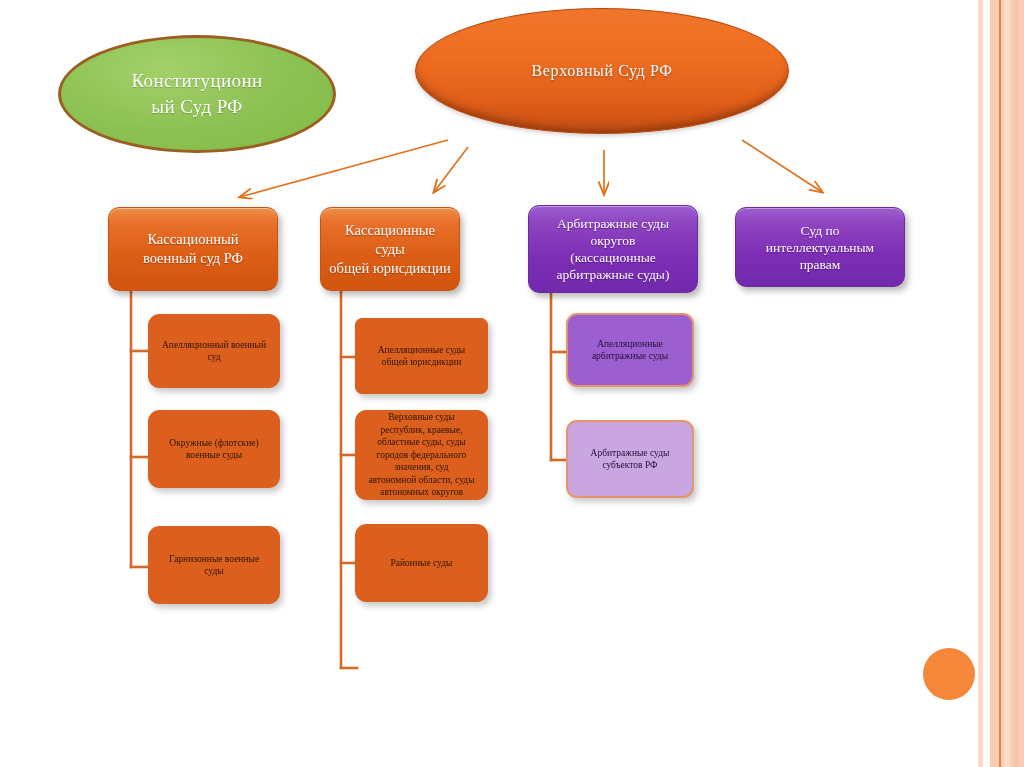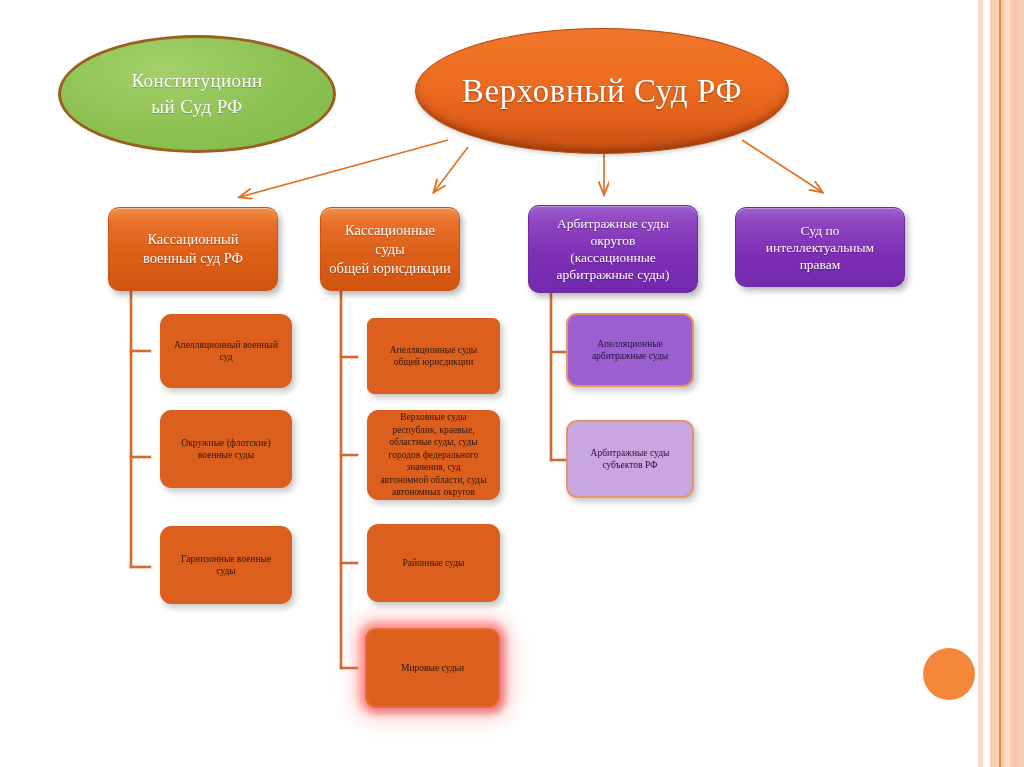--- a/index.html
+++ b/index.html
@@ -24,25 +24,25 @@
   .ellipse{position:absolute;display:flex;align-items:center;justify-content:center;
            text-align:center;border-radius:50%;color:#ffffff;}
   .ell-green{
     left:58px;top:35px;width:272px;height:112px;
     background:radial-gradient(ellipse at 38% 28%, #a3d06a 0%, #8cc152 55%, #7fba46 100%);
     border:3px solid #9c5f22;
     font-size:19px;line-height:26px;letter-spacing:.4px;
     text-shadow:0 1px 1px rgba(0,0,0,.25);
   }
   .ell-orange{
-    left:415px;top:28px;width:372px;height:124px;
+    left:415px;top:8px;width:372px;height:124px;
     background:linear-gradient(180deg,#f0762b 0%,#ef6f22 35%,#e2601a 72%,#c64f12 100%);
     border:1px solid #b14a10;
     box-shadow:inset 0 -6px 10px -4px rgba(80,25,0,.55), 0 2px 4px rgba(0,0,0,.18);
-    font-size:33px;line-height:30px;letter-spacing:.6px;
+    font-size:16px;line-height:30px;letter-spacing:.6px;
     text-shadow:0 1px 2px rgba(0,0,0,.35);
     justify-content:center;
   }
 
   
   svg#links{position:absolute;left:0;top:0;width:1024px;height:767px;}
 
   
   .box{position:absolute;display:flex;align-items:center;justify-content:center;
        text-align:center;box-sizing:border-box;border-radius:11px;}
@@ -64,21 +64,20 @@
     text-shadow:0 1px 1px rgba(40,0,70,.5);
     padding:4px 6px;
   }
   
   .lvl2-orange{
     background:#dd5f1e;
     border:1px solid #d8601f;
     box-shadow:3px 4px 6px rgba(0,0,0,.22);
     color:#2b1508;font-size:9.5px;line-height:12.5px;
     padding:4px 7px;
-    margin-left:12px;
   }
   
   .lvl2-purple-dark{
     background:#9b5fd0;
     border:2px solid #e6956a;
     box-shadow:3px 4px 6px rgba(0,0,0,.22);
     color:#241036;font-size:9.5px;line-height:12.5px;
     padding:4px 7px;
     font-family:Liberation Serif, serif;
   }
@@ -198,23 +197,20 @@
 республик, краевые,
 областные суды, суды
 городов федерального
 значения, суд
 автономной области, суды
 автономных округов</span>
   </div>
   <div class="box lvl2-orange" style="left:355px;top:524px;width:133px;height:78px;">
     <span class="txt">Районные суды</span>
   </div>
-  <div class="box lvl2-orange glow" style="left:353px;top:628px;width:135px;height:80px;">
-    <span class="txt">Мировые судьи</span>
-  </div>
 
   <div class="box lvl2-purple-dark" style="left:566px;top:313px;width:128px;height:74px;">
     <span class="txt">Апелляционные
 арбитражные суды</span>
   </div>
   <div class="box lvl2-purple-light" style="left:566px;top:420px;width:128px;height:78px;">
     <span class="txt">Арбитражные суды
 субъектов РФ</span>
   </div>
 

